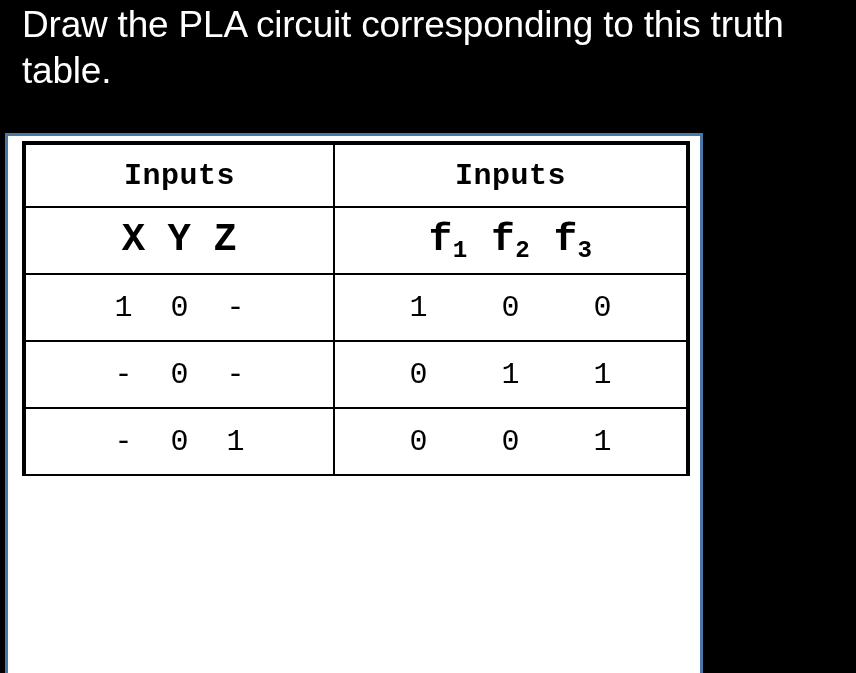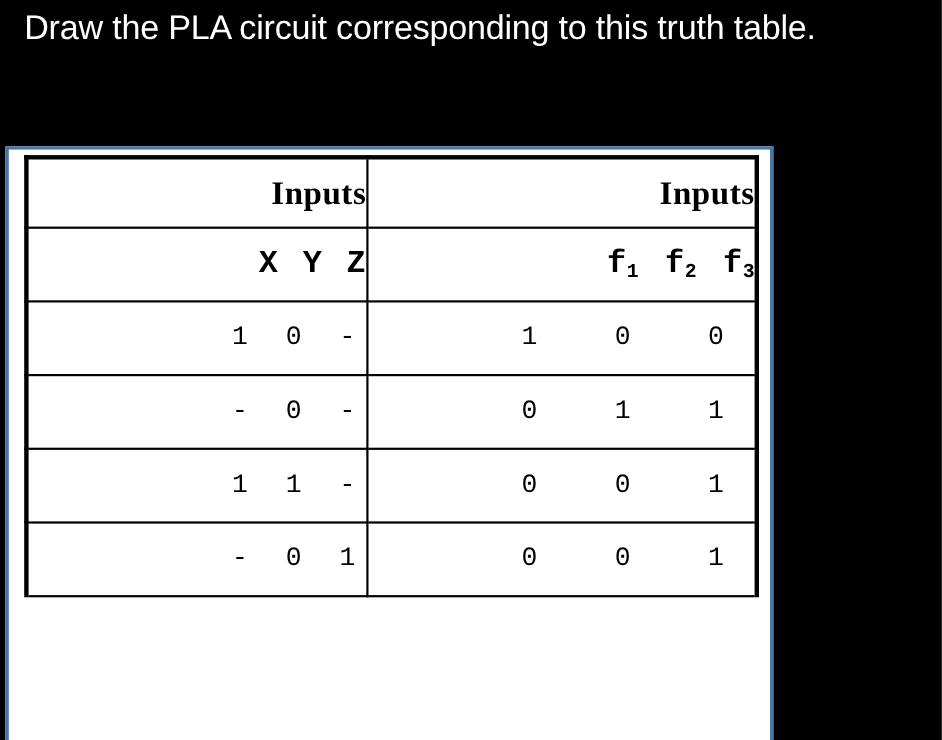--- a/index.html
+++ b/index.html
@@ -16,21 +16,21 @@
   }
 
   
   #slide-title {
     position: absolute;
     left: 22px;
     top: 2px;
     width: 800px;
     color: #ffffff;
     font-family: "Liberation Sans", sans-serif;
-    font-size: 31px;
+    font-size: 37px;
     line-height: 46px;
     font-weight: 400;
     letter-spacing: -0.2px;
     white-space: pre-wrap;
   }
 
   
   #table-frame {
     position: absolute;
     left: 5px;
@@ -52,61 +52,62 @@
     width: 668px;
     border-collapse: collapse;
     background: #ffffff;
     table-layout: fixed;
     border: 4px solid #000000;
     border-bottom: none;
   }
   #truth-table td,
   #truth-table th {
     border: 2px solid #000000;
-    text-align: right;
+    text-align: center;
     vertical-align: middle;
     padding: 0;
     background: #ffffff;
     color: #000000;
+    font-family: Liberation Mono, monospace;
   }
   .col-in  { width: 310px; }
   .col-out { width: 354px; }
 
   
   .grouphead th {
     height: 61px;
     font-family: "Liberation Serif", serif;
     font-weight: bold;
     font-size: 30px;
     letter-spacing: 0.5px;
   }
 
   
   .varhead td {
     height: 65px;
     font-family: "Liberation Mono", monospace;
     font-weight: bold;
-    font-size: 29px;
+    font-size: 39px;
   }
   .varhead .sig { letter-spacing: 0.5px; }
   .varhead .sig sub {
     font-size: 0.62em;
     font-weight: bold;
     vertical-align: -0.28em;
     letter-spacing: 0;
   }
   .varhead .gap-in  { display: inline-block; width: 22px; }
   .varhead .gap-out { display: inline-block; width: 24px; }
 
   
   .datarow td {
     height: 65px;
     font-family: "Liberation Mono", monospace;
     font-weight: normal;
-    font-size: 24px;
+    font-size: 30px;
   }
   .cell-in  { letter-spacing: 10px; text-indent: 10px; }
   .cell-out { letter-spacing: 28px; text-indent: 28px; margin-top: 20px; }
 </style>
 </head>
 <body>
 
 <div id="slide-title">Draw the PLA circuit corresponding to this truth table.</div>
 
 <div id="table-frame">
@@ -134,24 +135,20 @@
 
       <tr class="datarow">
         <td class="cell-in">1 0 -</td>
         <td class="cell-out">1 0 0</td>
       </tr>
       <tr class="datarow">
         <td class="cell-in">- 0 -</td>
         <td class="cell-out">0 1 1</td>
       </tr>
       <tr class="datarow">
-        <td class="cell-in">1 1 -</td>
-        <td class="cell-out">0 0 1</td>
-      </tr>
-      <tr class="datarow">
         <td class="cell-in">- 0 1</td>
         <td class="cell-out">0 0 1</td>
       </tr>
 
     </tbody>
   </table>
 
 </div>
 
 </body></html>

